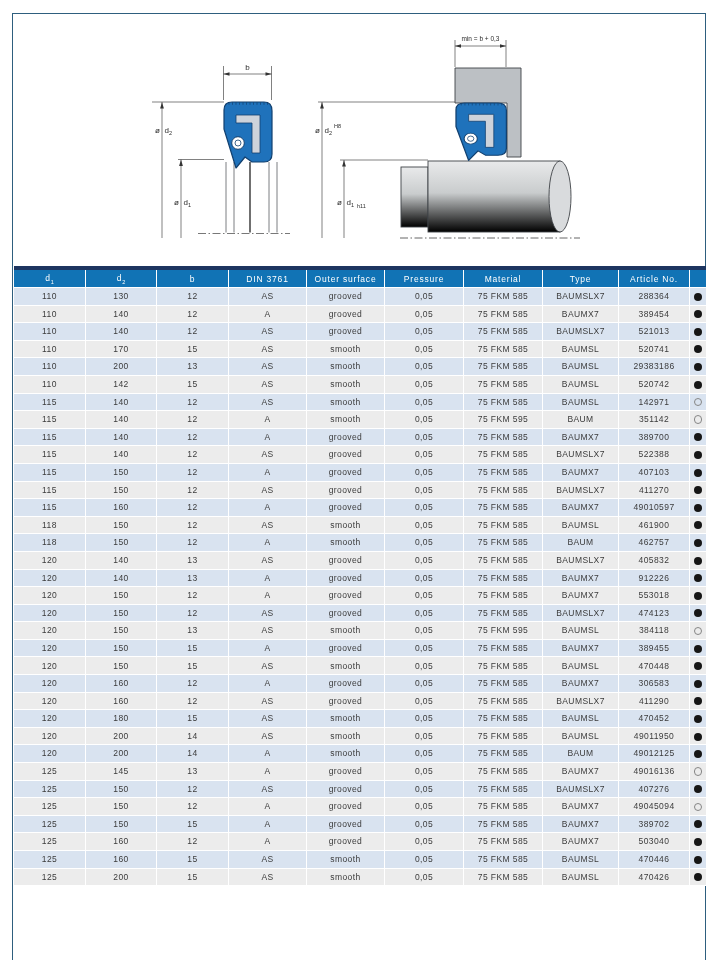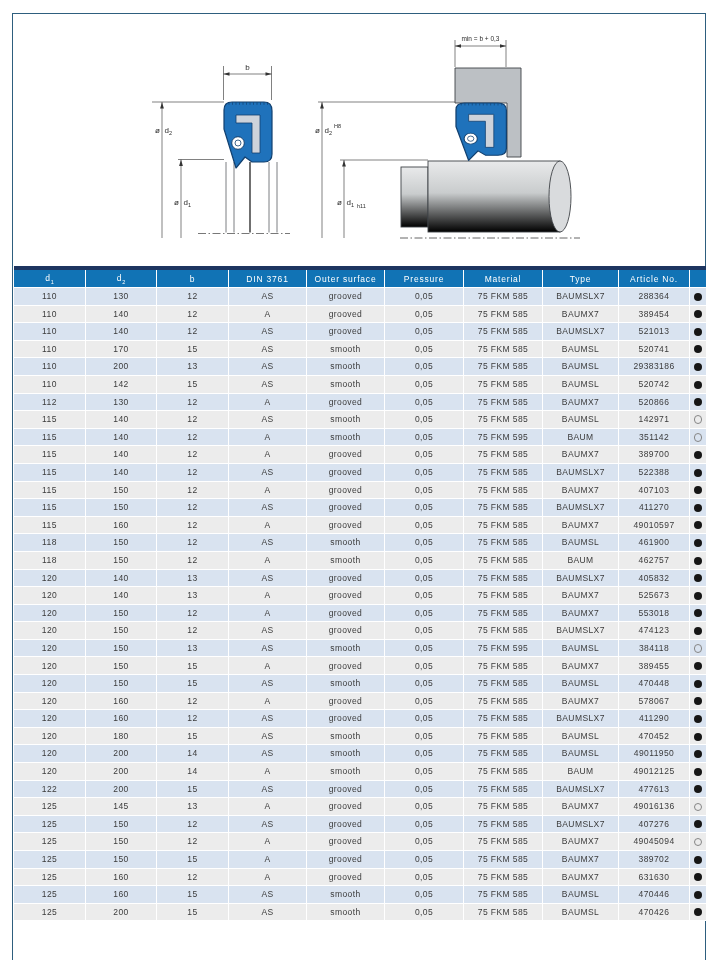--- a/index.html
+++ b/index.html
@@ -234,32 +234,20 @@
             <td>15</td>
             <td>AS</td>
             <td>smooth</td>
             <td>0,05</td>
             <td>75 FKM 585</td>
             <td>BAUMSL</td>
             <td>520742</td>
             <td><span class="dot filled"></span></td>
           </tr>
           <tr>
-            <td>112</td>
-            <td>130</td>
-            <td>12</td>
-            <td>A</td>
-            <td>grooved</td>
-            <td>0,05</td>
-            <td>75 FKM 585</td>
-            <td>BAUMX7</td>
-            <td>520866</td>
-            <td><span class="dot filled"></span></td>
-          </tr>
-          <tr>
             <td>115</td>
             <td>140</td>
             <td>12</td>
             <td>AS</td>
             <td>smooth</td>
             <td>0,05</td>
             <td>75 FKM 585</td>
             <td>BAUMSL</td>
             <td>142971</td>
             <td><span class="dot open"></span></td>
@@ -374,21 +362,21 @@
           </tr>
           <tr>
             <td>120</td>
             <td>140</td>
             <td>13</td>
             <td>A</td>
             <td>grooved</td>
             <td>0,05</td>
             <td>75 FKM 585</td>
             <td>BAUMX7</td>
-            <td>525673</td>
+            <td>912226</td>
             <td><span class="dot filled"></span></td>
           </tr>
           <tr>
             <td>120</td>
             <td>150</td>
             <td>12</td>
             <td>A</td>
             <td>grooved</td>
             <td>0,05</td>
             <td>75 FKM 585</td>
@@ -446,21 +434,21 @@
           </tr>
           <tr>
             <td>120</td>
             <td>160</td>
             <td>12</td>
             <td>A</td>
             <td>grooved</td>
             <td>0,05</td>
             <td>75 FKM 585</td>
             <td>BAUMX7</td>
-            <td>578067</td>
+            <td>306583</td>
             <td><span class="dot filled"></span></td>
           </tr>
           <tr>
             <td>120</td>
             <td>160</td>
             <td>12</td>
             <td>AS</td>
             <td>grooved</td>
             <td>0,05</td>
             <td>75 FKM 585</td>
@@ -498,32 +486,20 @@
             <td>14</td>
             <td>A</td>
             <td>smooth</td>
             <td>0,05</td>
             <td>75 FKM 585</td>
             <td>BAUM</td>
             <td>49012125</td>
             <td><span class="dot filled"></span></td>
           </tr>
           <tr>
-            <td>122</td>
-            <td>200</td>
-            <td>15</td>
-            <td>AS</td>
-            <td>grooved</td>
-            <td>0,05</td>
-            <td>75 FKM 585</td>
-            <td>BAUMSLX7</td>
-            <td>477613</td>
-            <td><span class="dot filled"></span></td>
-          </tr>
-          <tr>
             <td>125</td>
             <td>145</td>
             <td>13</td>
             <td>A</td>
             <td>grooved</td>
             <td>0,05</td>
             <td>75 FKM 585</td>
             <td>BAUMX7</td>
             <td>49016136</td>
             <td><span class="dot open"></span></td>
@@ -566,21 +542,21 @@
           </tr>
           <tr>
             <td>125</td>
             <td>160</td>
             <td>12</td>
             <td>A</td>
             <td>grooved</td>
             <td>0,05</td>
             <td>75 FKM 585</td>
             <td>BAUMX7</td>
-            <td>631630</td>
+            <td>503040</td>
             <td><span class="dot filled"></span></td>
           </tr>
           <tr>
             <td>125</td>
             <td>160</td>
             <td>15</td>
             <td>AS</td>
             <td>smooth</td>
             <td>0,05</td>
             <td>75 FKM 585</td>

